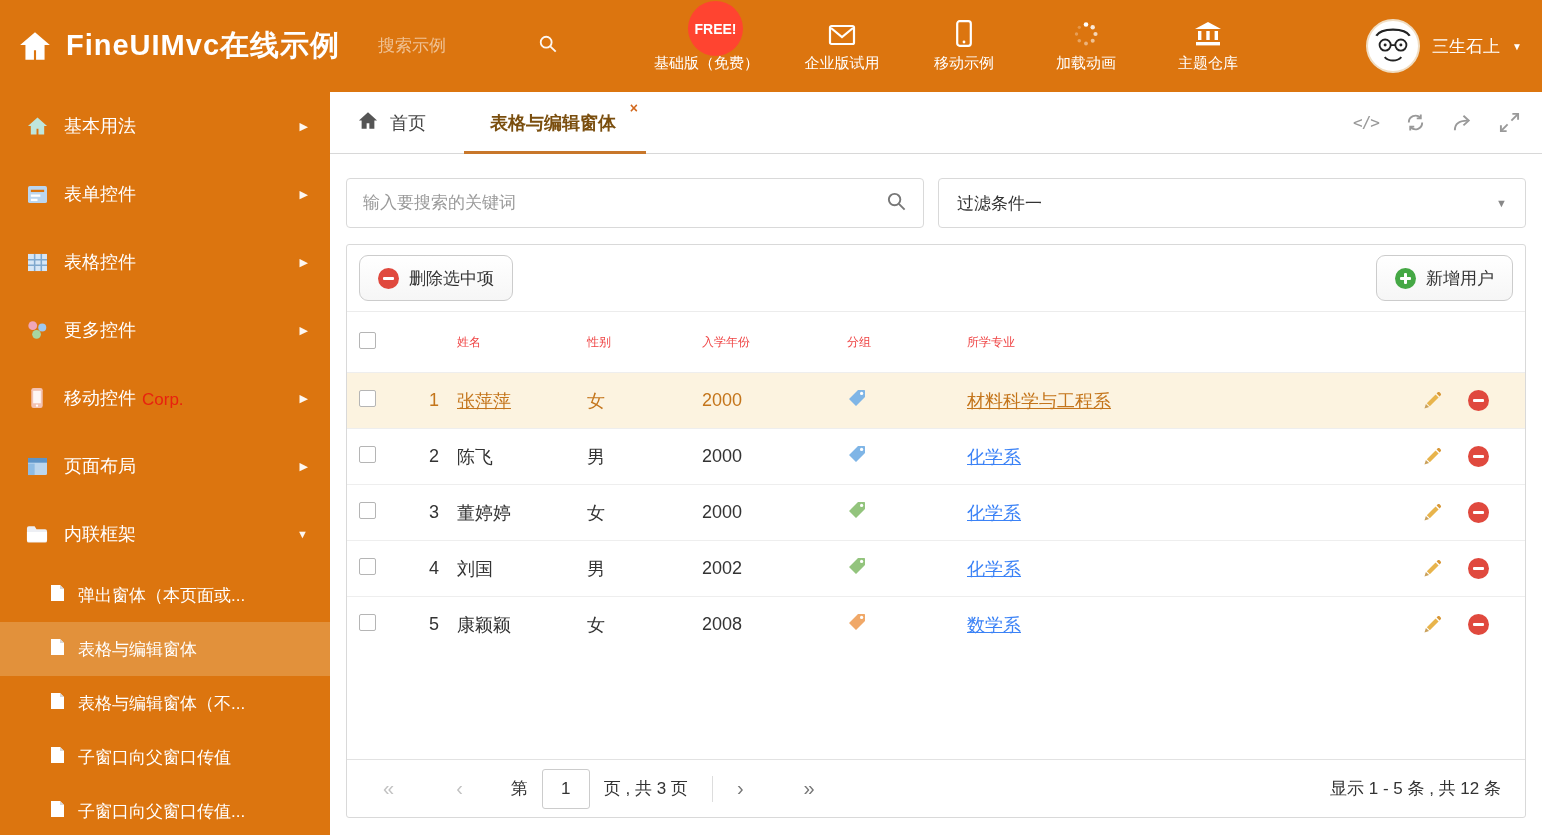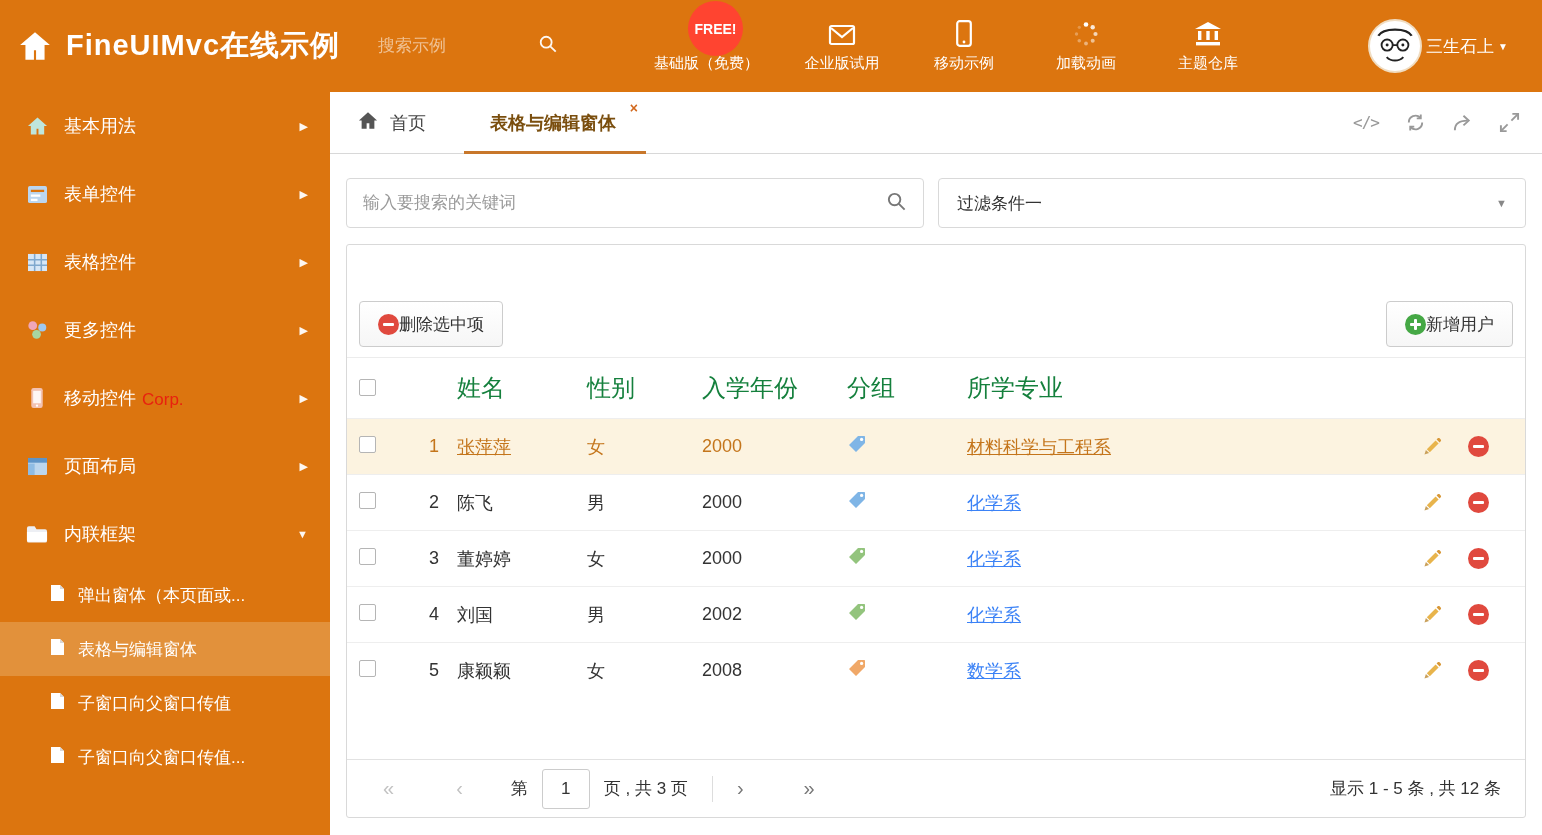--- a/index.html
+++ b/index.html
@@ -14,21 +14,21 @@
   .hdr-search { margin-left:38px; display:flex; align-items:center; }
   .hdr-search input { background:transparent; border:none; outline:none; color:#fff; font-size:17px; width:150px; }
   .hdr-search input::placeholder { color:rgba(255,255,255,.55); }
   .hdr-search .mag { margin-left:10px; opacity:.95; }
   .free-badge { position:absolute; left:688px; top:1px; width:55px; height:55px; border-radius:50%;
     background:#FF4430; display:flex; align-items:center; justify-content:center;
     font-size:14px; font-weight:bold; color:#fff; z-index:2; }
   .hdr-nav { display:flex; margin-left:96px; gap:44px; align-items:flex-end; }
   .nav-item { display:flex; flex-direction:column; align-items:center; gap:7px; font-size:15px; cursor:pointer; min-width:78px; white-space:nowrap; }
   .nav-item .n-icon { height:28px; display:flex; align-items:flex-end; }
-  .hdr-user { display:flex; align-items:center; gap:4px; margin-left:auto; margin-right:34px; cursor:pointer; }
+  .hdr-user { display:flex; align-items:center; gap:12px; margin-left:auto; margin-right:20px; cursor:pointer; }
   .avatar { width:54px; height:54px; border-radius:50%; overflow:hidden; background:#fff; border:2px solid #f0ddc2; flex:0 0 54px; }
   .user-name { font-size:17px; white-space:nowrap; }
   .caret { font-size:10px; }
 
   
   .body-row { flex:1; display:flex; min-height:0; }
   .sidebar { flex:0 0 330px; width:330px; background:#DC750F; color:#fff; overflow:hidden; }
   .side-item { height:68px; display:flex; align-items:center; padding:0 22px 0 26px; font-size:18px; cursor:pointer; }
   .side-item .s-icon { width:22px; height:22px; margin-right:16px; display:flex; align-items:center; justify-content:center; }
   .side-item .chev { margin-left:auto; font-size:11px; opacity:.95; }
@@ -49,31 +49,31 @@
 
   .filter-row { display:flex; gap:14px; padding:24px 16px 0 16px; }
   .search-box { width:578px; height:50px; border:1px solid #d9d9d9; border-radius:4px; display:flex; align-items:center; padding:12px 16px; background:#fff; }
   .search-box input { border:none; outline:none; flex:1; font-size:17px; color:#333; }
   .search-box input::placeholder { color:#9a9a9a; }
   .filter-select { flex:1; height:50px; border:1px solid #d9d9d9; border-radius:4px; display:flex; align-items:center; padding:0 18px; font-size:17px; color:#333; cursor:pointer; background:#fff; }
   .filter-select .caret { margin-left:auto; color:#888; font-size:11px; }
 
   .panel { margin:16px 16px 17px 16px; border:1px solid #d9d9d9; border-radius:3px; flex:1; min-height:0; display:flex; flex-direction:column; background:#fff; }
   .panel-toolbar { padding:10px 12px; display:flex; align-items:center; border-bottom:1px solid #ececec; }
-  .btn { height:46px; border:1px solid #ccc; border-radius:4px; background:linear-gradient(#ffffff,#f6f6f6); display:flex; align-items:center; padding:0 18px; font-size:17px; color:#333; cursor:pointer; white-space:nowrap;margin-top:46px; }
+  .btn { height:46px; border:1px solid #ccc; border-radius:9px; background:linear-gradient(#ffffff,#f6f6f6); display:flex; align-items:center; gap:10px; padding:0 18px; font-size:17px; color:#333; cursor:pointer; white-space:nowrap; }
   .btn-add { margin-left:auto; }
 
   .circle-minus { width:21px; height:21px; border-radius:50%; background:#E0493E; position:relative; display:inline-block; flex:0 0 21px; }
   .circle-minus::after { content:""; position:absolute; left:5px; top:9px; width:11px; height:3px; background:#fff; border-radius:1px; }
   .circle-plus { width:21px; height:21px; border-radius:50%; background:#45A845; position:relative; display:inline-block; flex:0 0 21px; }
   .circle-plus::before { content:""; position:absolute; left:5px; top:9px; width:11px; height:3px; background:#fff; border-radius:1px; }
   .circle-plus::after { content:""; position:absolute; left:9px; top:5px; width:3px; height:11px; background:#fff; border-radius:1px; }
 
   .thead, .trow { display:grid; grid-template-columns:52px 46px 130px 115px 145px 120px 1fr 120px; align-items:center; padding:0 8px 0 12px; }
-  .thead { height:60px; font-size:24px; color:#15803d; }
+  .thead { height:60px; font-size:12px; color:#ef4444; }
   .trow { height:56px; border-top:1px solid #eeeeee; font-size:18px; color:#333; }
   .trow.selected { background:#FCF3E0; color:#C4751B; }
   .checkbox { width:17px; height:17px; border:1.5px solid #b5b5b5; border-radius:2px; background:#fff; display:inline-block; cursor:pointer; }
   .cell-num { text-align:center; }
   .major-link { color:#3b82f6; text-decoration:underline; cursor:pointer; }
   .trow.selected .major-link, .trow.selected .name-cell { color:#C4751B; }
   .trow.selected .name-cell { text-decoration:underline; cursor:pointer; }
   .cell-actions { display:flex; justify-content:flex-end; align-items:center; gap:26px; padding-right:28px; }
   .cell-actions .act { cursor:pointer; display:flex; }
   .tag-blue path { fill:#7FB5E6; } .tag-blue { filter:none; }
@@ -291,20 +291,29 @@
       <div class="side-sub selected">
         <span>
           <svg width="15" height="18" viewBox="0 0 15 18">
               <path d="M1 1h9l4 4v12H1z" fill="#fff"></path>
               <path d="M10 1l4 4h-4z" fill="#d8d8d8"></path>
             </svg>
         </span>
         <span>表格与编辑窗体</span>
       </div>
 
+      <div class="side-sub">
+        <span>
+          <svg width="15" height="18" viewBox="0 0 15 18">
+              <path d="M1 1h9l4 4v12H1z" fill="#fff"></path>
+              <path d="M10 1l4 4h-4z" fill="#d8d8d8"></path>
+            </svg>
+        </span>
+        <span>表格与编辑窗体（不...</span>
+      </div>
 
       <div class="side-sub">
         <span>
           <svg width="15" height="18" viewBox="0 0 15 18">
               <path d="M1 1h9l4 4v12H1z" fill="#fff"></path>
               <path d="M10 1l4 4h-4z" fill="#d8d8d8"></path>
             </svg>
         </span>
         <span>子窗口向父窗口传值</span>
       </div>

